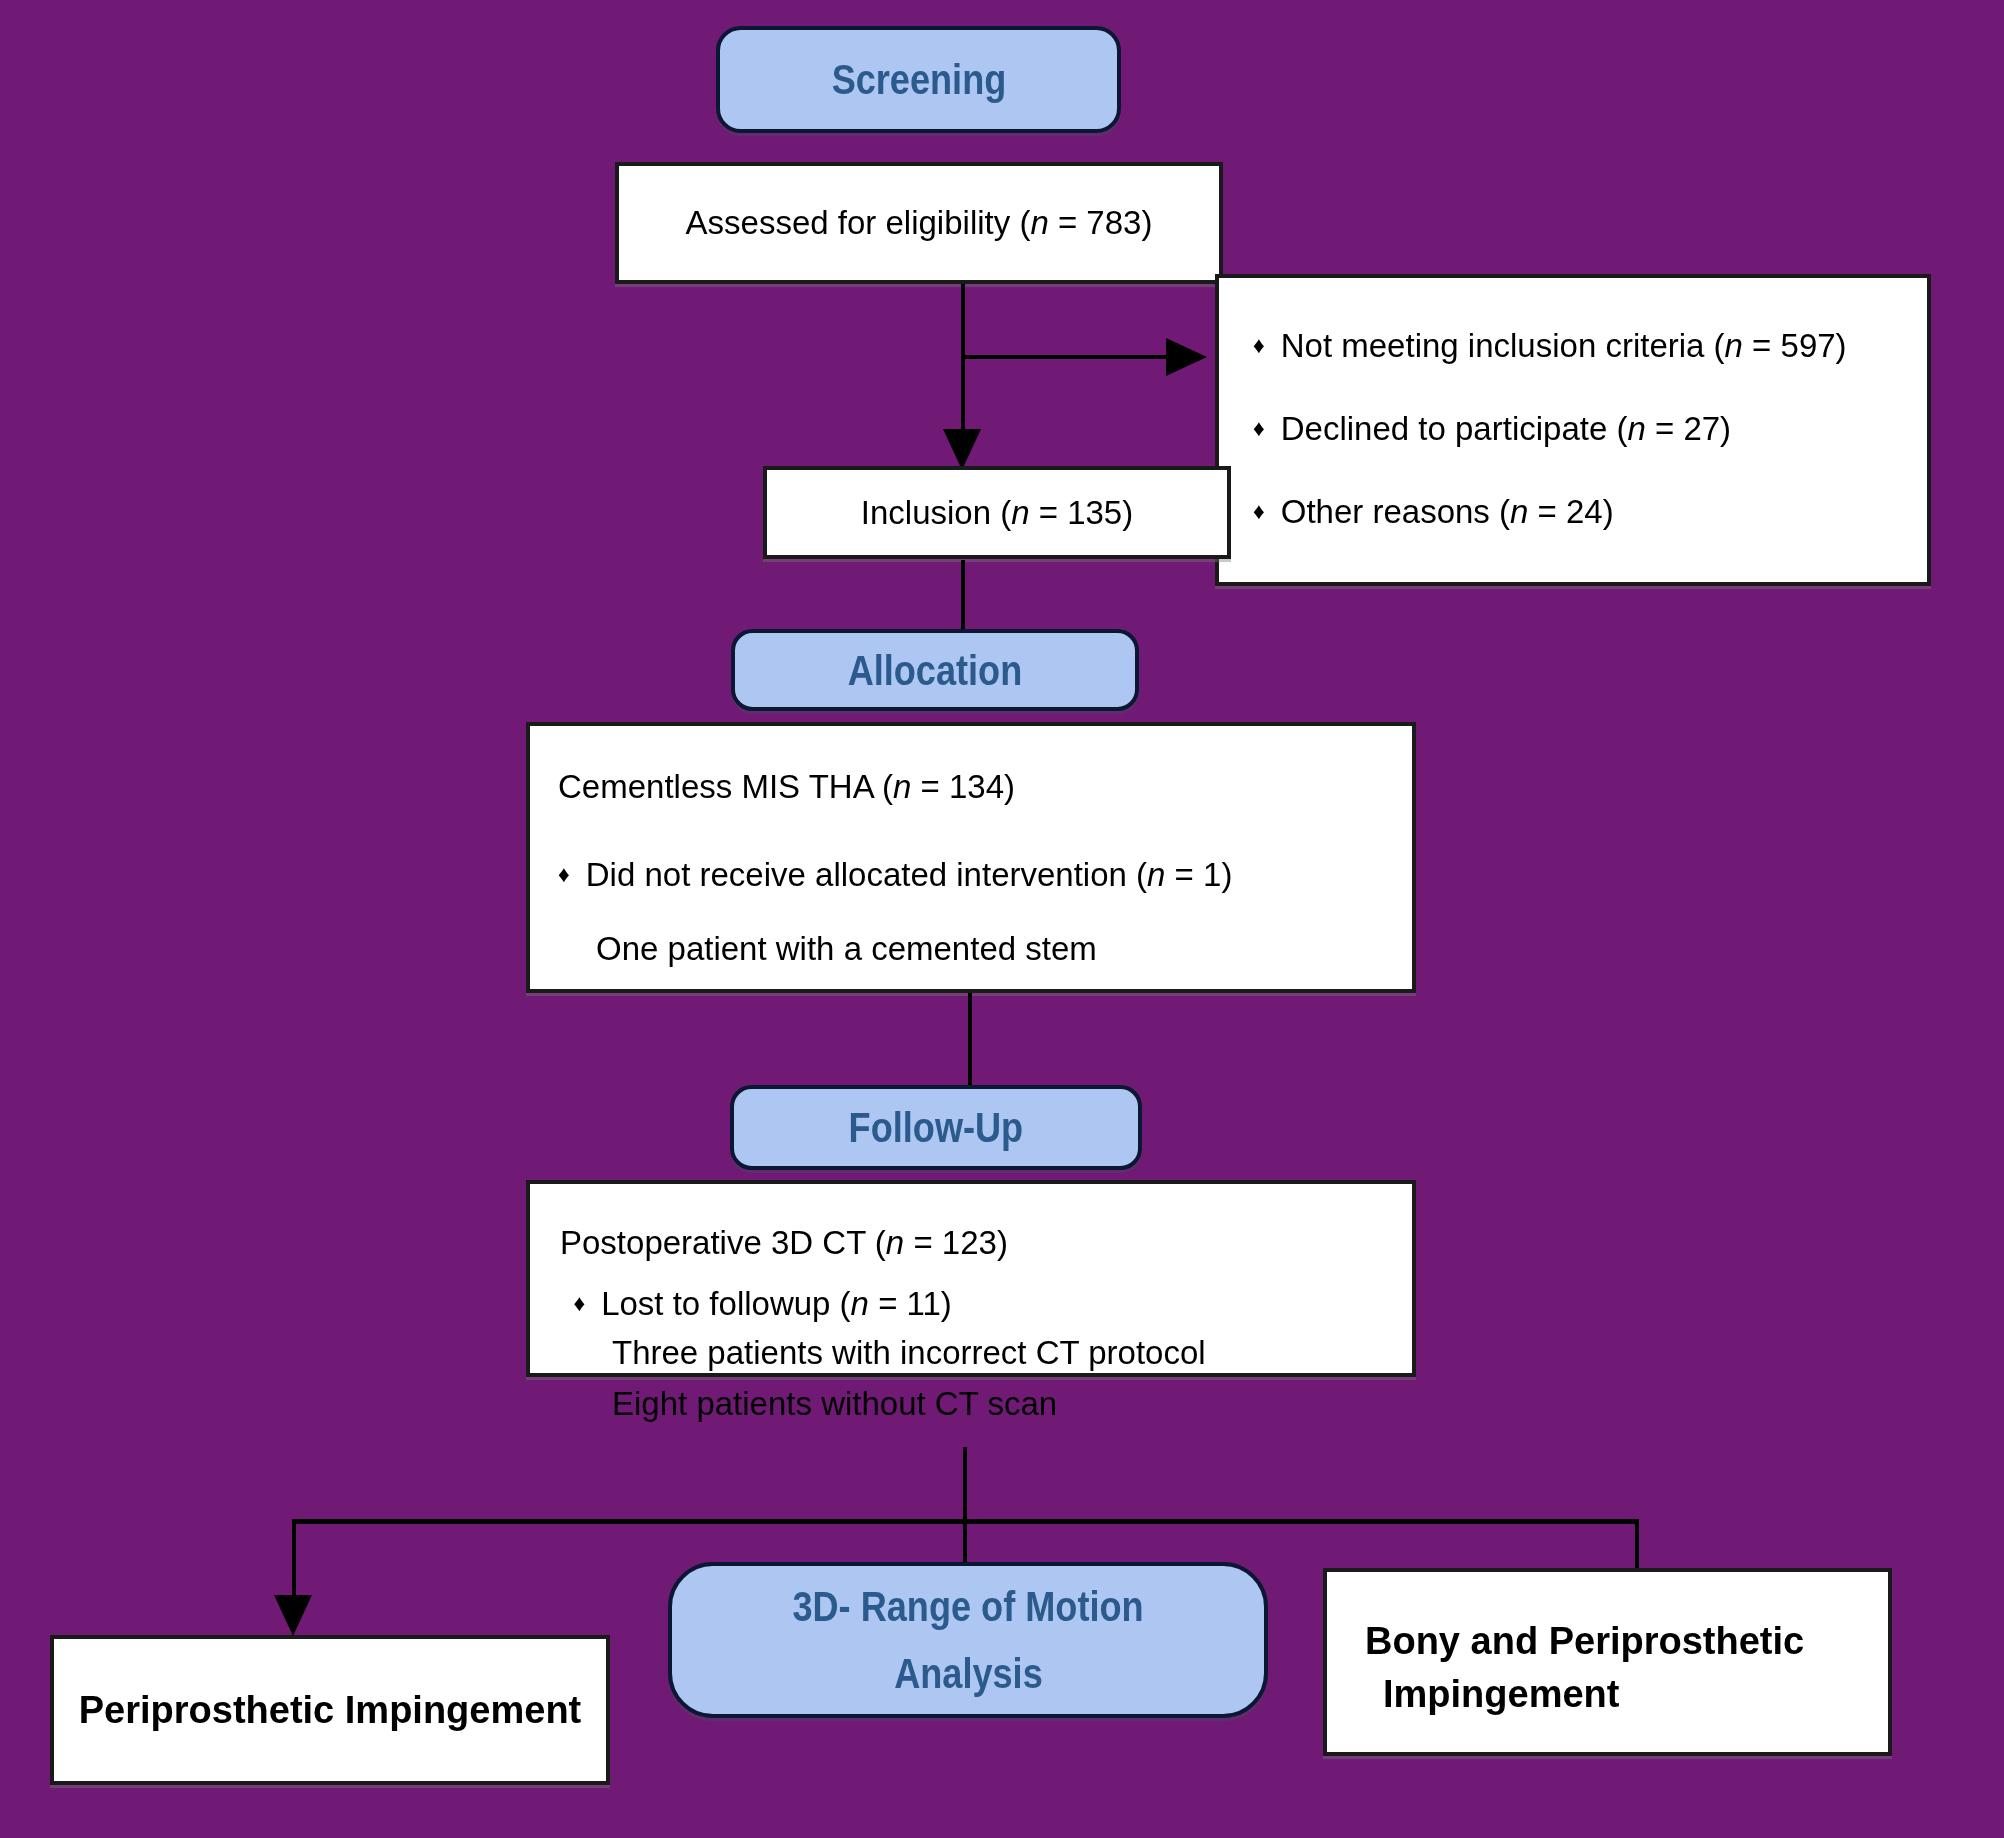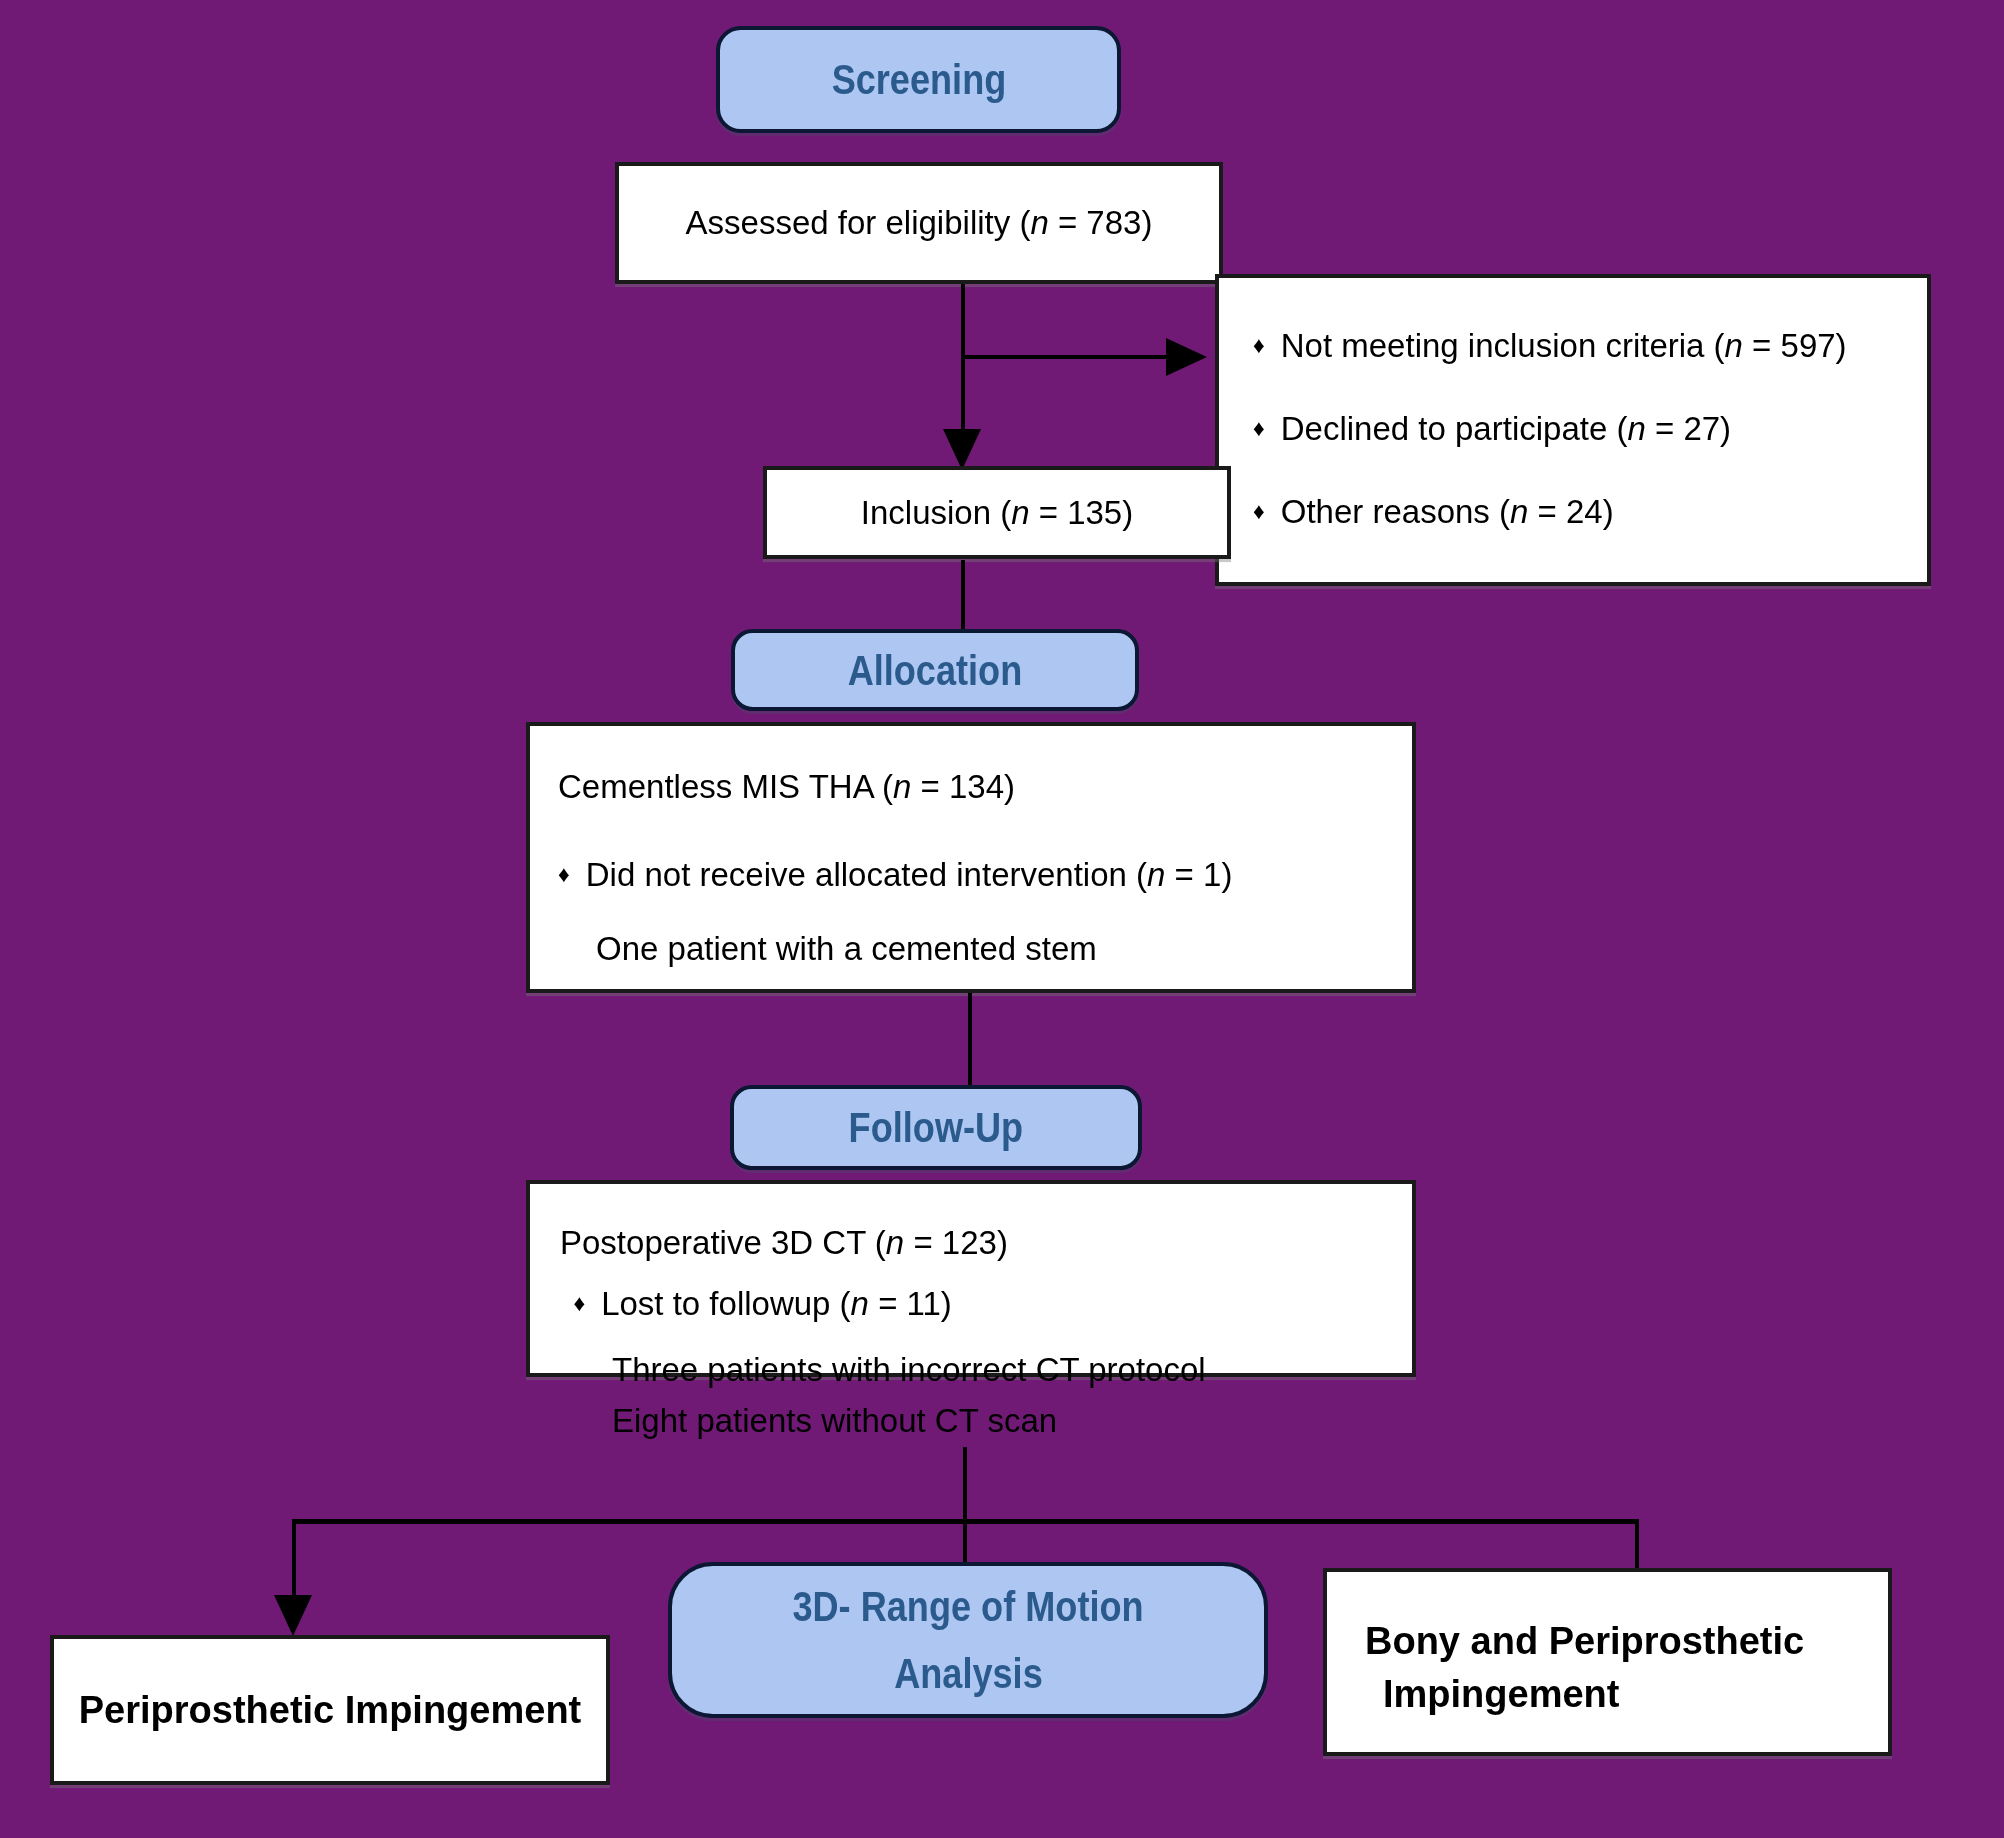--- a/index.html
+++ b/index.html
@@ -123,21 +123,21 @@
     <span class="lbl">Follow-Up</span>
   </div>
 
   <div class="wbox" style="left:526px;top:1180px;width:890px;height:197px;padding:36px 18px 0 30px;">
     <div class="row" style="line-height:45px;">
       <span>Postoperative 3D CT (</span><span class="it">n</span><span> = 123)</span>
     </div>
     <div class="row" style="line-height:45px;margin-top:15.7px;margin-left:13.4px;">
       <span class="bullet">♦</span><span>Lost to followup (</span><span class="it">n</span><span> = 11)</span>
     </div>
-    <div class="row" style="line-height:45px;margin-top:17px;margin-left:52px;">Three patients with incorrect CT protocol</div>
+    <div class="row" style="line-height:45px;margin-top:0;margin-left:52px;">Three patients with incorrect CT protocol</div>
     <div class="row" style="line-height:45px;margin-top:6.7px;margin-left:52px;">Eight patients without CT scan</div>
   </div>
 
   <div class="vline" style="left:963px;top:1447px;width:4px;height:74px;"></div>
   <div class="hline" style="left:292px;top:1519px;width:1347px;height:4.5px;"></div>
 
   <div class="vline" style="left:292px;top:1521px;width:4px;height:76px;"></div>
   <div class="arrow-down" style="left:274px;top:1595px;"></div>
 
   <div class="vline" style="left:1635px;top:1521px;width:4px;height:76px;"></div>

